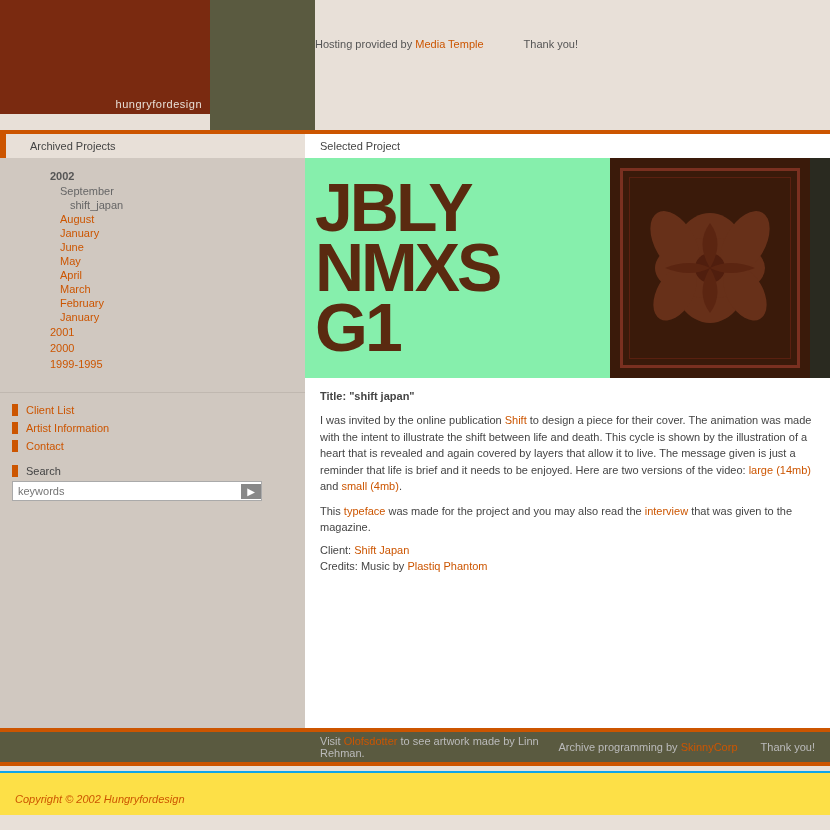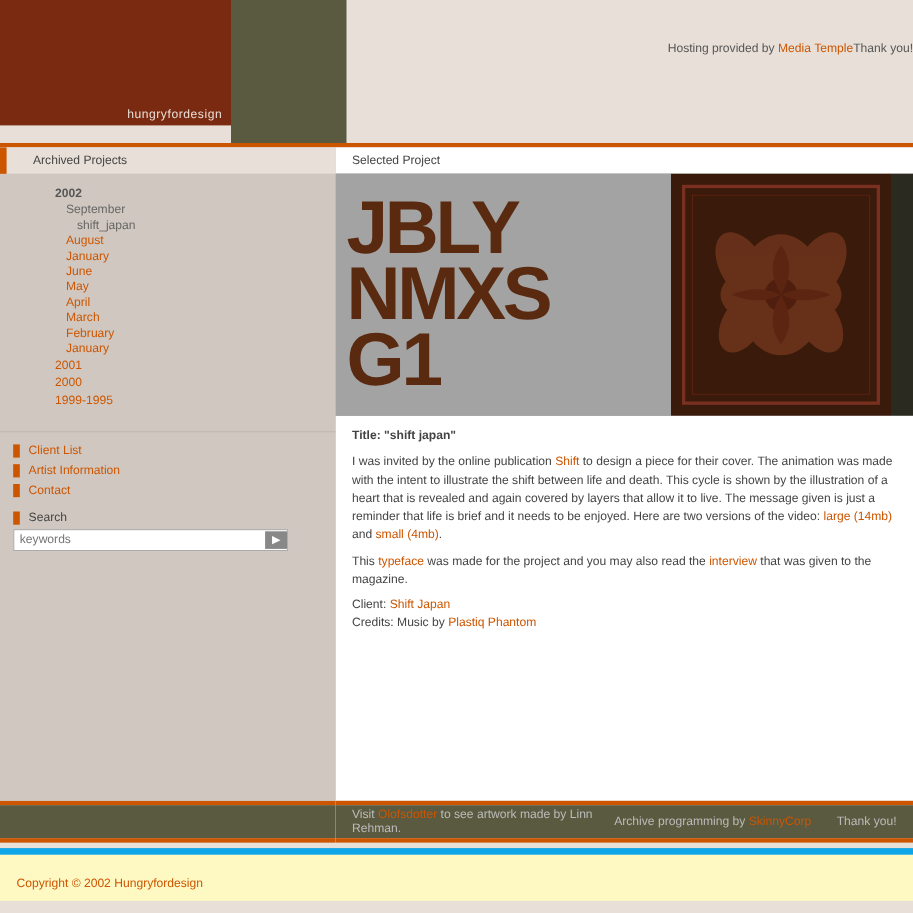--- a/index.html
+++ b/index.html
@@ -35,22 +35,24 @@
     }
     .header-center-bar {
       width: 105px;
       background-color: #5a5a40;
       height: 130px;
     }
     .header-right {
       flex: 1;
       display: flex;
       align-items: flex-start;
-      justify-content: flex-end;
+      justify-content: flex-start;
       padding-top: 38px;
+      padding-right: 20px;
+      gap: 40px;
     }
     .header-hosting-text {
       color: #555;
       font-size: 11px;
     }
     .header-hosting-text a {
       color: #cc5500;
       text-decoration: none;
     }
     .header-thank-you {
@@ -319,21 +321,21 @@
   </div>
 
   <div style="flex:1; display:flex; flex-direction:column;">
 
     <div style="display:flex; background-color:#ffffff; padding: 6px 15px;">
       <span style="font-size:11px; color:#444;">Selected Project</span>
     </div>
 
     <div style="display:flex; height:220px; background-color:#2a2a20;">
 
-      <div style="flex:1; background-color:#a3a3a3; overflow:hidden; display:flex; align-items:center; justify-content:flex-start; padding:10px;">
+      <div style="flex:1; background-color:#86efac; overflow:hidden; display:flex; align-items:center; justify-content:flex-start; padding:10px;">
         <div style="font-family:'Arial Black',Arial,sans-serif; font-size:68px; font-weight:900; color:#5a2a10; line-height:0.88; letter-spacing:-3px;">
           JBLY<br>NMXS<br>G1
         </div>
       </div>
 
       <div style="width:200px; background-color:#3a1a0a; display:flex; align-items:center; justify-content:center; overflow:hidden;">
         <div style="position:relative; width:180px; height:200px; border: 3px solid #7a3020; display:flex; align-items:center; justify-content:center;">
           <div style="position:absolute; top:6px; left:6px; right:6px; bottom:6px; border:1px solid #5a2010;"></div>
 
           <svg width="150" height="170" viewBox="0 0 150 170">
@@ -390,15 +392,15 @@
         <span>Archive programming by</span>
         <a style="color:#cc5500; text-decoration:none;">SkinnyCorp</a>
         <span style="margin-left:20px;">Thank you!</span>
       </span>
     </div>
     <div style="background-color:#cc5500; height:4px;"></div>
 
   </div>
 </div>
 
-<div style="background-color:#fef9c3; padding: 20px 15px 10px 15px; border-top: 6px solid #0ea5e9; margin-top: 5px;">
+<div style="background-color:#fde047; padding: 20px 15px 10px 15px; border-top: 2px solid #0ea5e9; margin-top: 5px; font-style: italic;">
   <div style="font-size:11px; color:#cc5500;">Copyright © 2002 Hungryfordesign</div>
 </div>
 
 </body></html>

